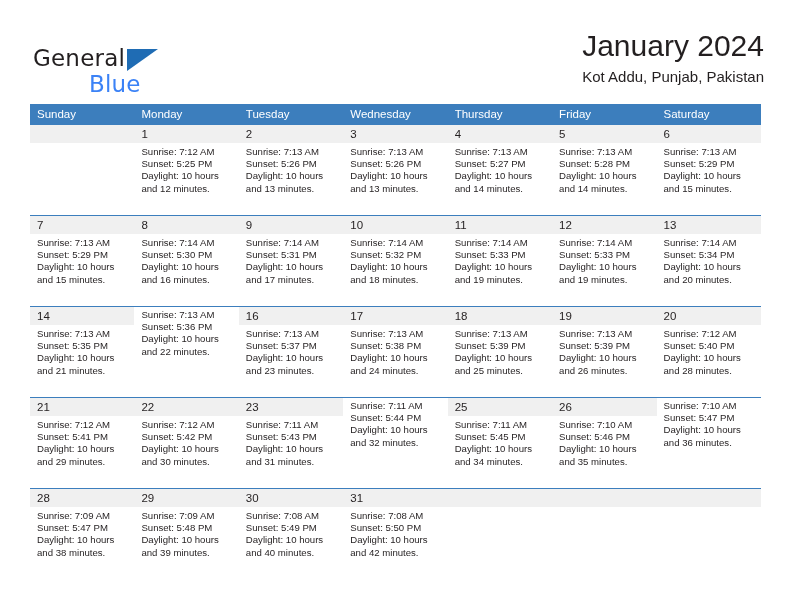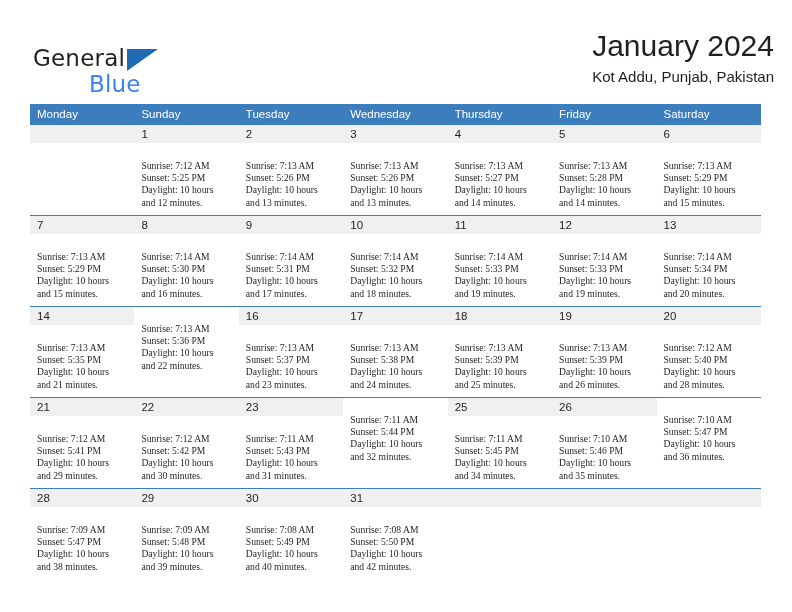--- a/index.html
+++ b/index.html
@@ -61,21 +61,21 @@
     left: 56px;
     top: 26px;
     font-size: 23px;
     letter-spacing: 0.2px;
     color: #3b82f6;
     font-family: "DejaVu Sans", sans-serif;
     font-weight: 400;
   }
   .title-block {
     position: absolute;
-    right: 18px;
+    right: 28px;
     top: 28px;
     text-align: right;
   }
   .cal-title {
     font-size: 30px;
     font-weight: 400;
     color: #231f20;
     line-height: 36px;
     white-space: nowrap;
   }
@@ -136,25 +136,24 @@
   .day-cell.empty .numband {
     background: #f0f0f0;
   }
   .day-num {
     font-size: 11.5px;
     line-height: 18px;
     color: #231f20;
     padding-left: 7px;
   }
   .day-info {
-    padding: 16px 6px 0 7px;
+    padding: 2px 6px 0 7px;
     font-size: 9.6px;
     line-height: 12.2px;
     color: #231f20;
-    font-family: Liberation Serif, serif;
   }
   .day-info div {
     white-space: nowrap;
   }
 </style>
 </head>
 <body>
 
 <div class="page">
 
@@ -168,22 +167,22 @@
 
     <div class="title-block">
       <div class="cal-title">January 2024</div>
       <div class="cal-subtitle">Kot Addu, Punjab, Pakistan</div>
     </div>
 
   </div>
 
   <div class="calendar">
     <div class="weekday-row">
+        <div class="weekday">Sunday</div>
         <div class="weekday">Monday</div>
-        <div class="weekday">Sunday</div>
         <div class="weekday">Tuesday</div>
         <div class="weekday">Wednesday</div>
         <div class="weekday">Thursday</div>
         <div class="weekday">Friday</div>
         <div class="weekday">Saturday</div>
       </div>
     <div id="weeks-container">
         <div class="week">
           <div class="day-cell empty">
             <div class="numband">

